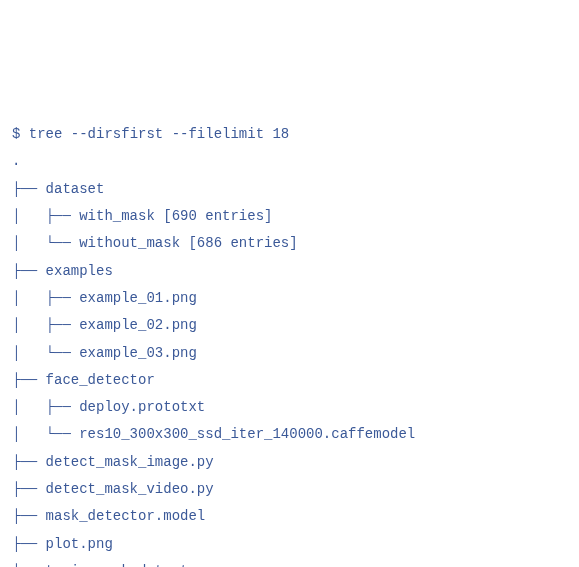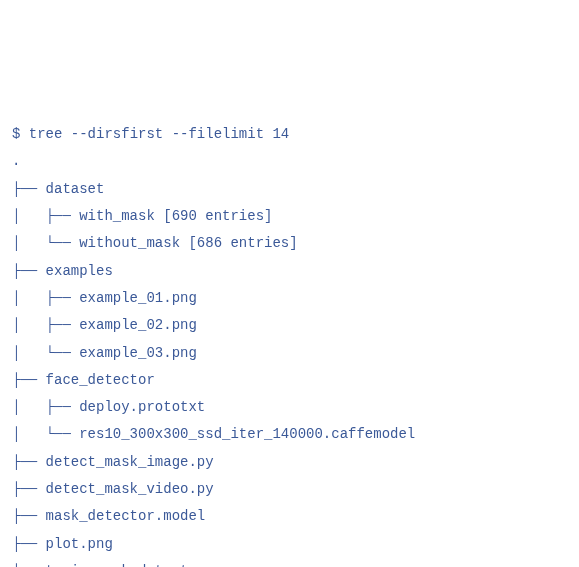--- a/index.html
+++ b/index.html
@@ -14,21 +14,21 @@
     }
     .tree-line {
       display: block;
     }
   </style>
 </head>
 <body>
 
 
 
-<span class="tree-line"><span>$</span> <span>tree --dirsfirst --filelimit 14</span></span><span class="tree-line">.</span><span id="tree-body">├── dataset
+<span class="tree-line"><span>$</span> <span>tree --dirsfirst --filelimit 18</span></span><span class="tree-line">.</span><span id="tree-body">├── dataset
 │   ├── with_mask [690 entries]
 │   └── without_mask [686 entries]
 ├── examples
 │   ├── example_01.png
 │   ├── example_02.png
 │   └── example_03.png
 ├── face_detector
 │   ├── deploy.prototxt
 │   └── res10_300x300_ssd_iter_140000.caffemodel
 ├── detect_mask_image.py

